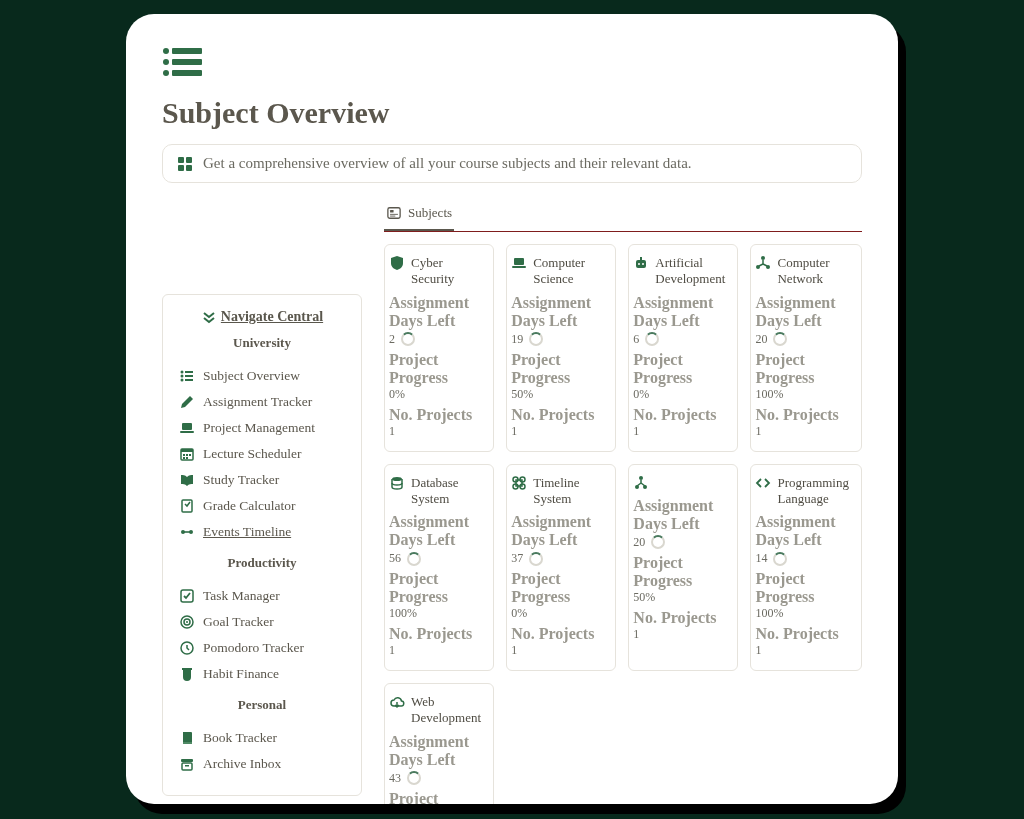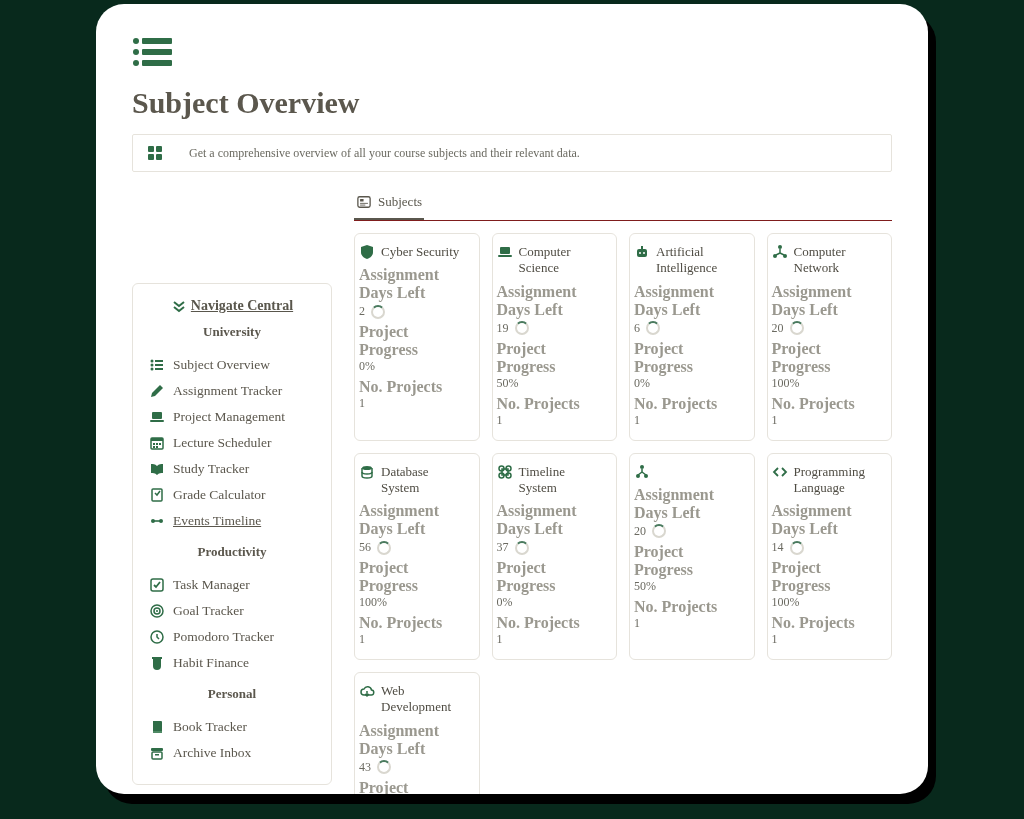--- a/index.html
+++ b/index.html
@@ -1,45 +1,45 @@
 <!DOCTYPE html>
 <html><head>
 <meta charset="utf-8">
 <style>
   * { box-sizing: border-box; margin: 0; padding: 0; }
   html, body { width: 1024px; height: 819px; font-family: Georgia, 'Times New Roman', serif; }
   body { background: #08291c; display: flex; align-items: flex-start; justify-content: center; }
   .window {
     background: #fff;
-    width: 832px;
+    width: 772px;
     height: 790px;
-    margin-top: 4px;
+    margin-top: 14px;
     border-radius: 28px;
     box-shadow: 8px 10px 0 0 #000;
     padding: 32px 36px 20px 36px;
     overflow: hidden;
     color: #4b4b46;
   }
   .logo { margin-bottom: 18px; }
   .logo svg { display: block; }
   h1.title {
     font-family: Georgia, serif;
     font-size: 30px;
     color: #5b574d;
     font-weight: bold;
     margin-bottom: 14px;
   }
   .callout {
     border: 1px solid #e6e3dc;
-    border-radius: 2px;
+    border-radius: 10px;
     padding: 10px 14px;
     display: flex;
     align-items: center;
-    gap: 26px;
-    font-size: 12px;
+    gap: 10px;
+    font-size: 15px;
     color: #6b6a61;
     margin-bottom: 16px;
   }
   .layout { display: flex; gap: 22px; align-items: center; }
   .sidebar {
     width: 200px;
     border: 1px solid #e6e3dc;
     border-radius: 6px;
     padding: 14px 14px 18px 14px;
     flex: none;
@@ -290,21 +290,21 @@
             <div class="field-label">No. Projects</div>
             <div class="val">1</div>
           </div>
           <div class="card">
             <div class="card-head">
               <span class="ic">
                 <svg viewBox="0 0 16 16">
                   <use href="#i-robot"></use>
                 </svg>
               </span>
-              <span class="card-title">Artificial Intelligence</span>
+              <span class="card-title">Artificial Development</span>
             </div>
             <div class="field-label">Assignment Days Left</div>
             <div class="field-row">
               <span class="val">6</span>
               <span class="spinner"></span>
             </div>
             <div class="field-label">Project Progress</div>
             <div class="val">0%</div>
             <div class="field-label">No. Projects</div>
             <div class="val">1</div>

